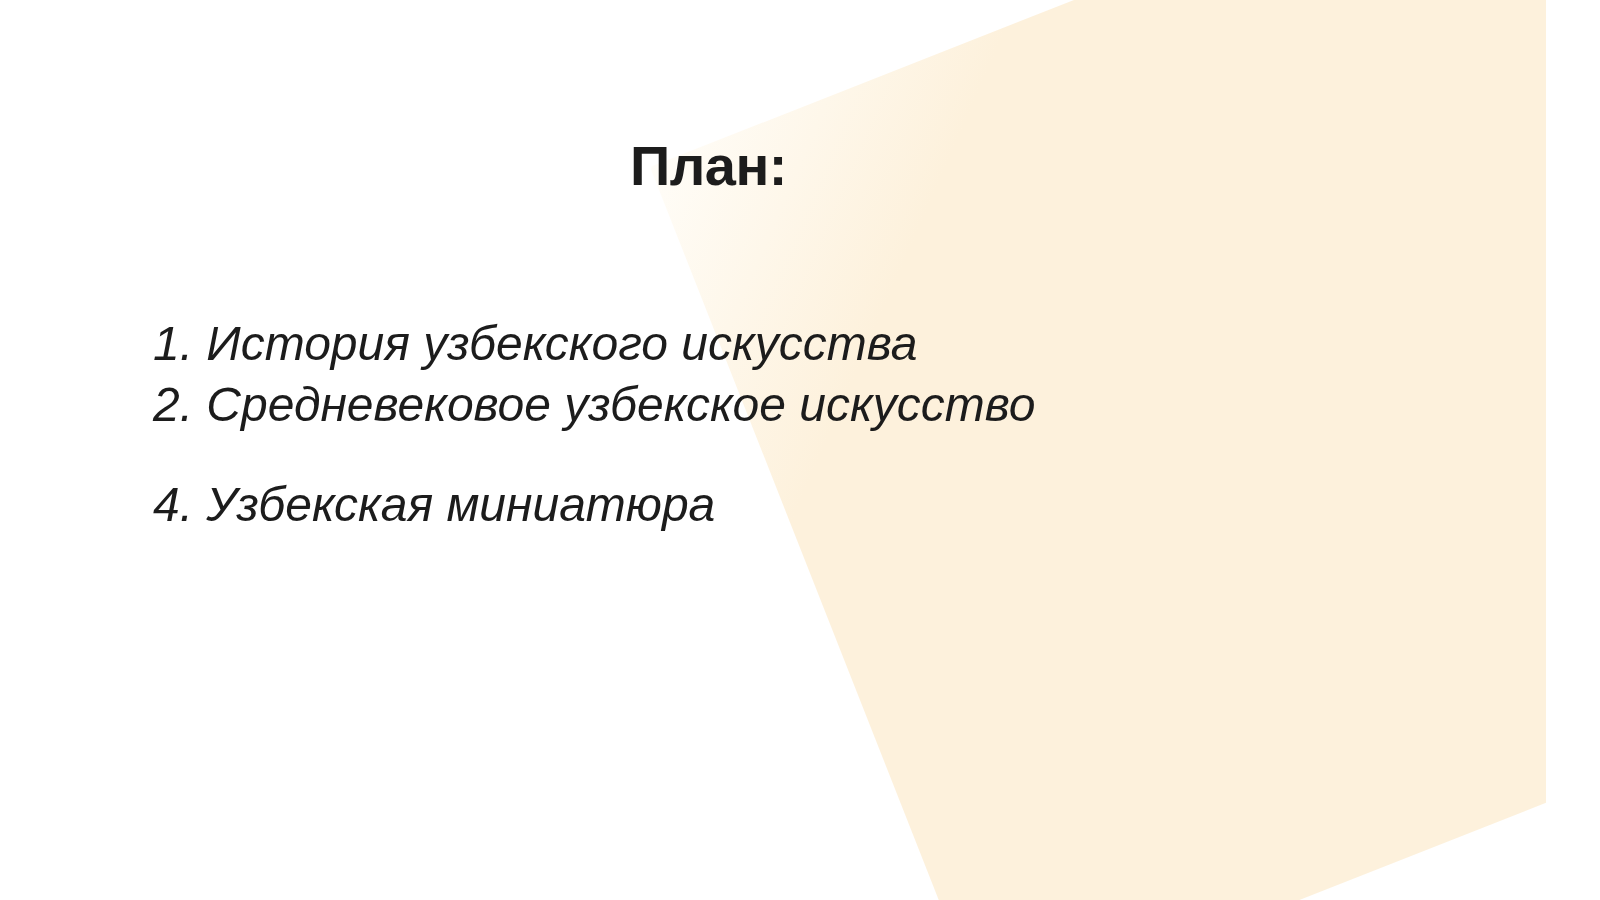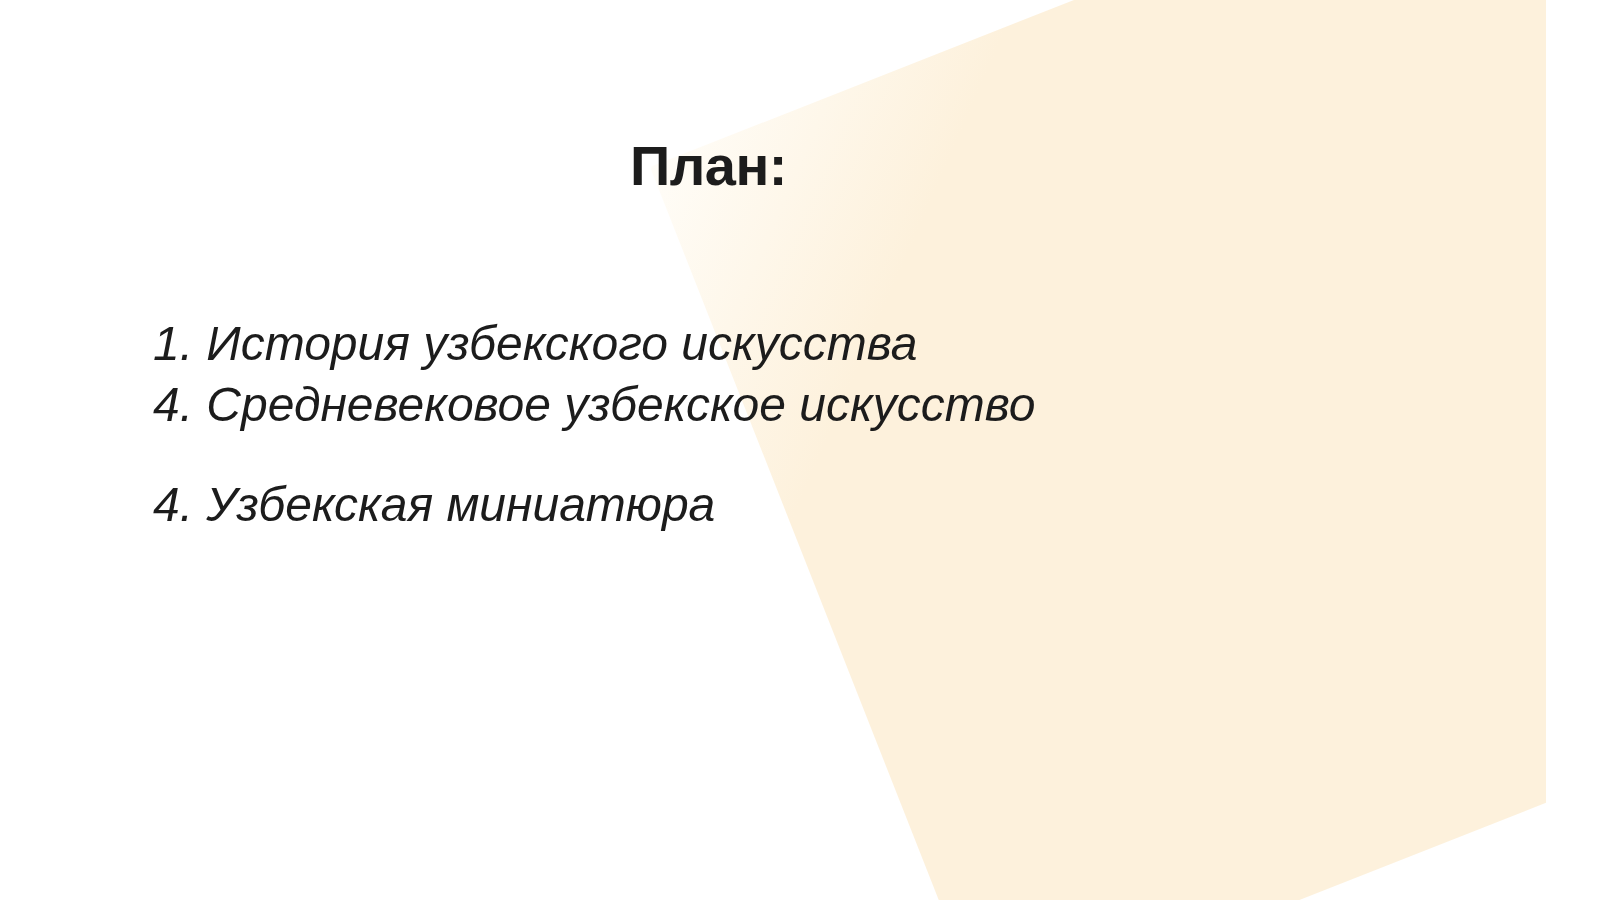--- a/index.html
+++ b/index.html
@@ -66,17 +66,17 @@
 <body>
 
 <div class="slide">
 
   <div class="paper-shape"></div>
 
   <h1 class="slide-title">План:</h1>
 
   <div class="plan-item n1">1. История узбекского искусства</div>
 
-  <div class="plan-item n2">4. Средневековое узбекское искусство</div>
+  <div class="plan-item n2">2. Средневековое узбекское искусство</div>
 
   <div class="plan-item n3">4. Узбекская миниатюра</div>
 
 </div>
 
 </body></html>

